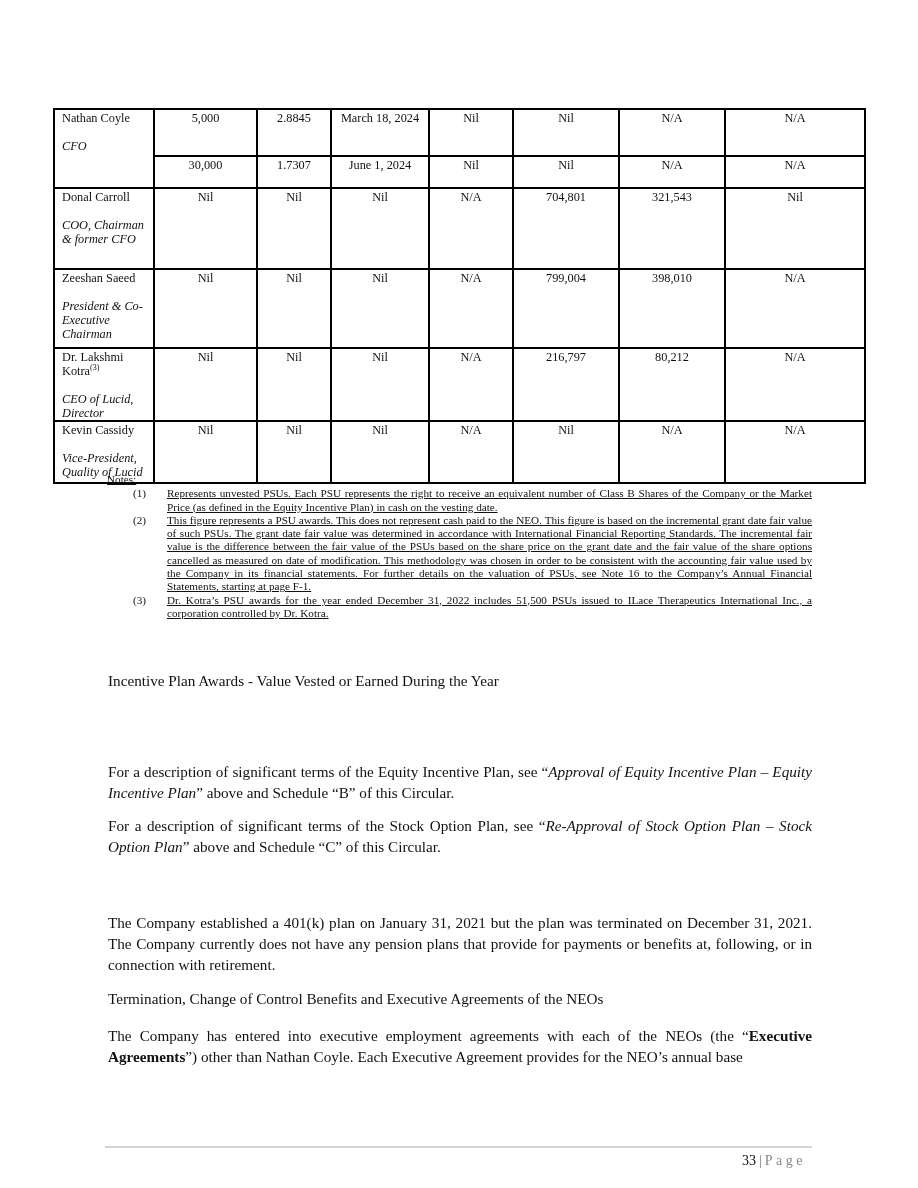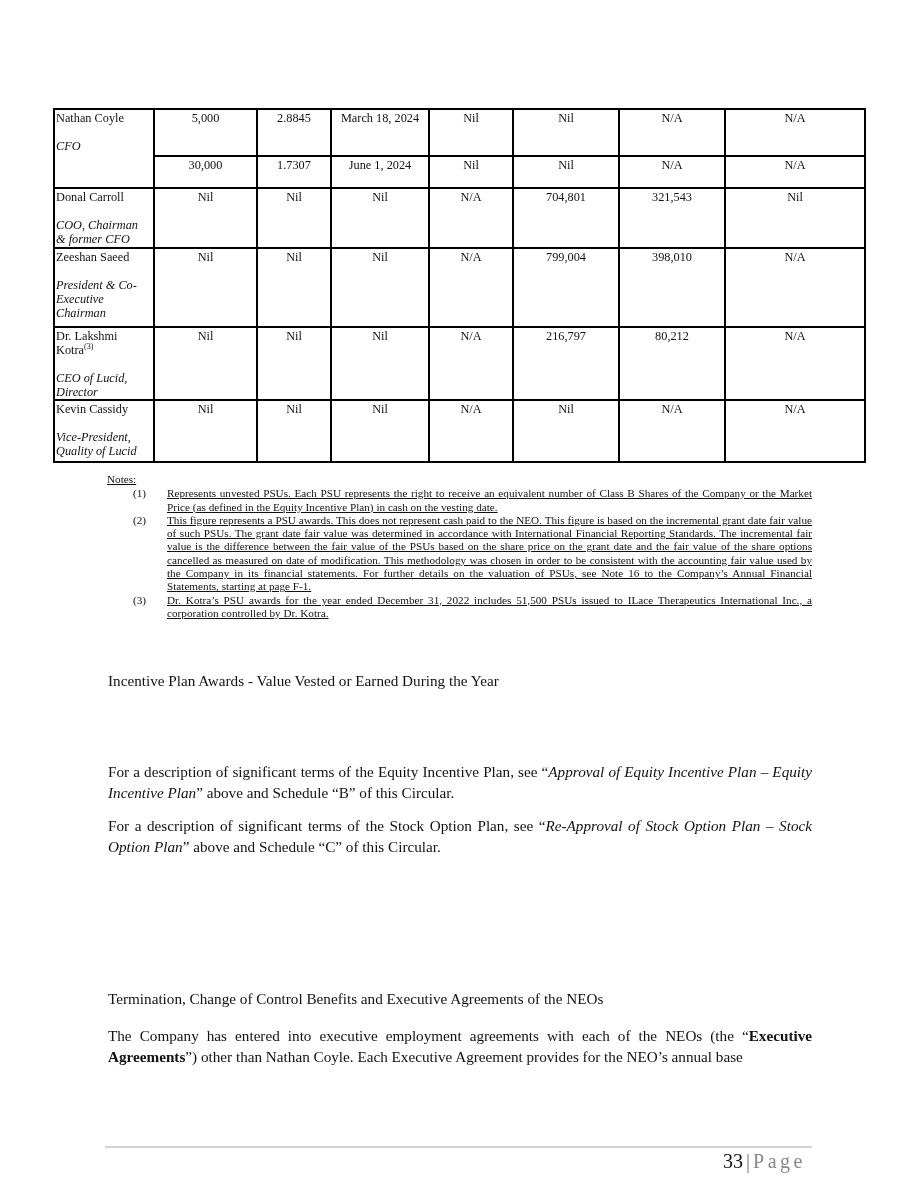--- a/index.html
+++ b/index.html
@@ -13,21 +13,21 @@
   table.comp {
     position: absolute; left: 53px; top: 108px;
     border-collapse: collapse; table-layout: fixed;
     width: 811px;
     font-size: 12.3px; line-height: 14px;
   }
   table.comp td {
     border: 2px solid #000; vertical-align: top; padding: 1px 2px 0 2px;
     text-align: center;
   }
-  table.comp td.name-cell { text-align: left; padding-left: 1px; }
+  table.comp td.name-cell { text-align: left; padding-left: 7px; }
   table.comp tr.bottom-row td { border-bottom-width: 2.5px; margin-left: 12px; }
   .nm { display: block; }
   .title { display: block; font-style: italic; }
   .gap { display: block; height: 14px; }
   sup { font-size: 8px; line-height: 0; }
 
   
   .notes {
     position: absolute; left: 107px; top: 473px; width: 705px;
     font-size: 11.2px; line-height: 13.3px; text-align: justify;
@@ -44,21 +44,21 @@
   }
   .h { font-weight: normal; }
   .it { font-style: italic; }
   .b { font-weight: bold; }
 
   
   .footer-rule {
     position: absolute; left: 105px; top: 1146px; width: 707px; height: 2px; background: #d4d4d4;
   }
   .footer {
-    position: absolute; right: 112px; top: 1152px; font-size: 20px; line-height: 18px;
+    position: absolute; right: 112px; top: 1152px; font-size: 14px; line-height: 18px;
   }
   .footer .pnum { color: #111; }
   .footer .sep { color: #777; padding: 0 3px; }
   .footer .pword { color: #888; letter-spacing: 3.5px; }
 </style>
 </head>
 <body>
 
 <div class="page">
 
@@ -92,21 +92,21 @@
     <tr style="height:32px">
       <td>30,000</td>
       <td>1.7307</td>
       <td>June 1, 2024</td>
       <td>Nil</td>
       <td>Nil</td>
       <td>N/A</td>
       <td>N/A</td>
     </tr>
 
-    <tr style="height:60px">
+    <tr style="height:81px">
       <td class="name-cell">
         <span class="nm">Donal  Carroll</span>
         <span class="gap"></span>
         <span class="title">COO, Chairman</span>
         <span class="title">&amp; former  CFO</span>
       </td>
       <td>Nil</td>
       <td>Nil</td>
       <td>Nil</td>
       <td>N/A</td>
@@ -184,20 +184,21 @@
   </div>
 
   <div class="sec h" style="top:670px">Incentive Plan Awards - Value Vested or Earned During the Year</div>
 
 
   <div class="sec" style="top:761px"><span>For a description of significant terms of the Equity Incentive Plan, see “</span><span class="it">Approval of Equity Incentive Plan – Equity Incentive Plan</span><span>” above and Schedule “B” of this Circular.</span></div>
 
   <div class="sec" style="top:815px"><span>For a description of significant terms of the Stock Option Plan, see “</span><span class="it">Re-Approval of Stock Option Plan – Stock Option Plan</span><span>” above and Schedule “C” of this Circular.</span></div>
 
 
+  <div class="sec" style="top:912px">The Company established a 401(k) plan on January 31, 2021 but the plan was terminated on December 31, 2021. The Company currently does not have any pension plans that provide for payments or benefits at, following, or in connection with retirement.</div>
 
   <div class="sec" style="top:1025px"><span>The Company has entered into executive employment agreements with each of the NEOs (the “</span><span class="b">Executive Agreements</span><span>”) other than Nathan Coyle. Each Executive Agreement provides for the NEO’s annual base</span></div>
 
   <div class="sec h" style="top:988px">Termination, Change of Control Benefits and Executive Agreements of the NEOs</div>
 
   <div class="footer-rule"></div>
   <div class="footer">
     <span class="pnum">33</span><span class="sep">|</span><span class="pword">Page</span>
   </div>
 

